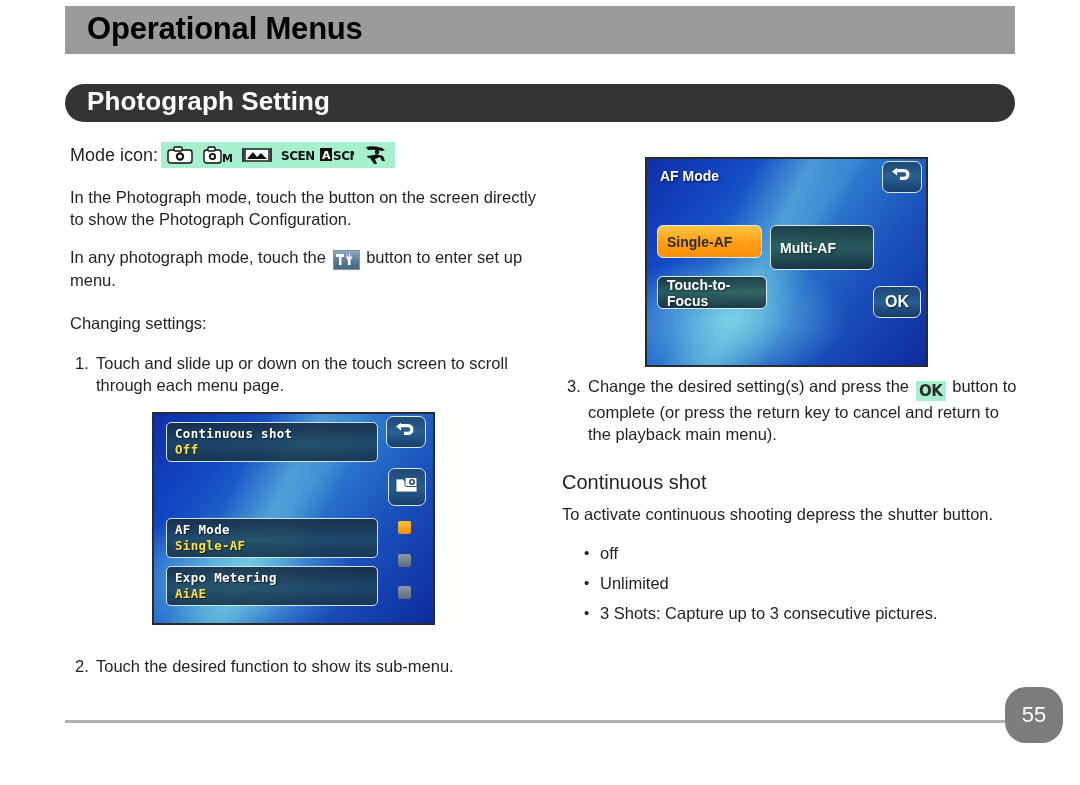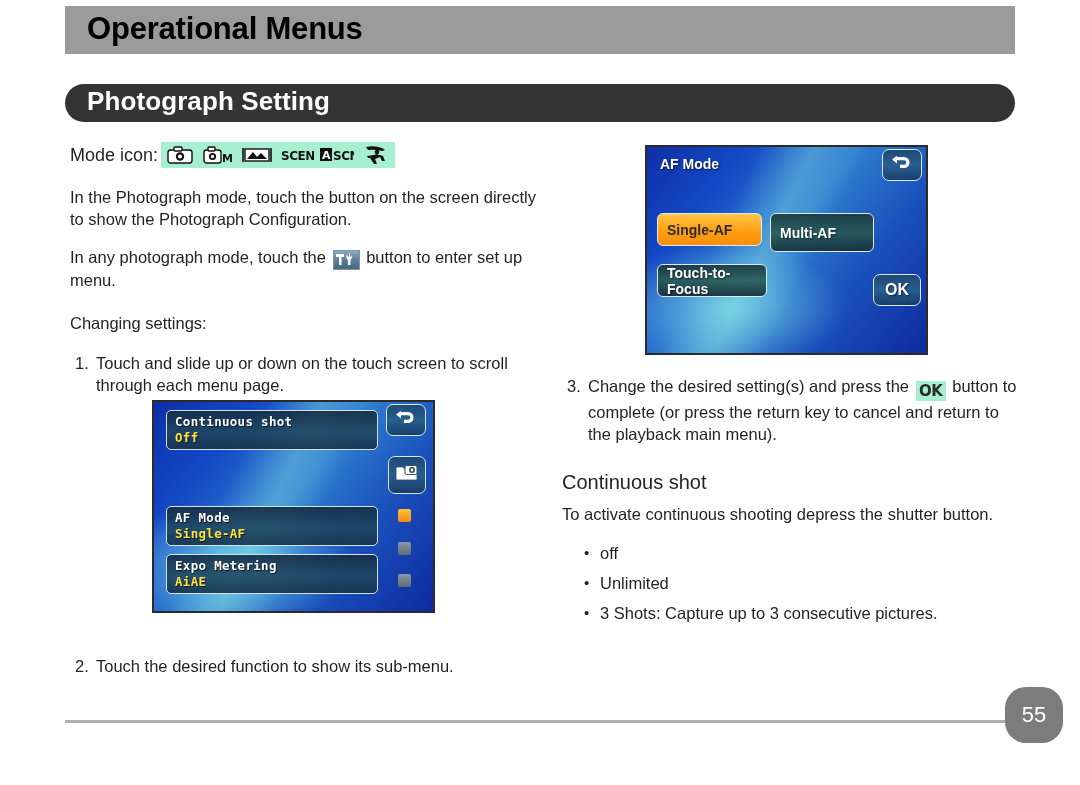--- a/index.html
+++ b/index.html
@@ -174,20 +174,21 @@
 
   
   .cam-screen {
     position: absolute;
     border: 2px solid #2b2b2b;
     box-sizing: border-box;
     background:
       radial-gradient(ellipse 70% 50% at 28% 78%, rgba(130,225,235,0.70) 0%, rgba(40,110,190,0.0) 62%),
       linear-gradient(128deg, #0e2fa8 0%, #1348c4 22%, #2f7fd0 48%, #1b52bd 70%, #0d2a9e 100%);
       overflow: hidden;
+      margin-top: 12px;
   }
   .cam-sheen {
     position: absolute;
     inset: 0;
     background: linear-gradient(116deg, rgba(255,255,255,0) 30%, rgba(150,240,230,0.35) 44%, rgba(255,255,255,0) 58%);
     pointer-events: none;
   }
 
   
   #menu-screen {
@@ -471,21 +472,21 @@
       <svg width="22" height="18" viewBox="0 0 22 18">
         <path d="M6 3 H13 a5.5 5.5 0 0 1 0 11 H9 v-3.2 h4 a2.3 2.3 0 0 0 0 -4.6 H6 V9.5 L1 5.6 L6 1.8 Z" fill="#fff"></path>
       </svg>
     </span>
   </div>
 
   <div class="af-opt selected" style="left:10px; top:66px; width:105px; height:33px;">
     <span>Single-AF</span>
   </div>
 
-  <div class="af-opt" style="left:123px; top:66px; width:104px; height:39px;">
+  <div class="af-opt" style="left:123px; top:66px; width:104px; height:45px;">
     <span>Multi-AF</span>
   </div>
 
   <div class="af-opt" style="left:10px; top:117px; width:110px; height:33px;">
     <span>Touch-to-Focus</span>
   </div>
 
   <div class="af-ok" style="left:226px; top:127px; width:48px; height:32px;">
     <span>OK</span>
   </div>

